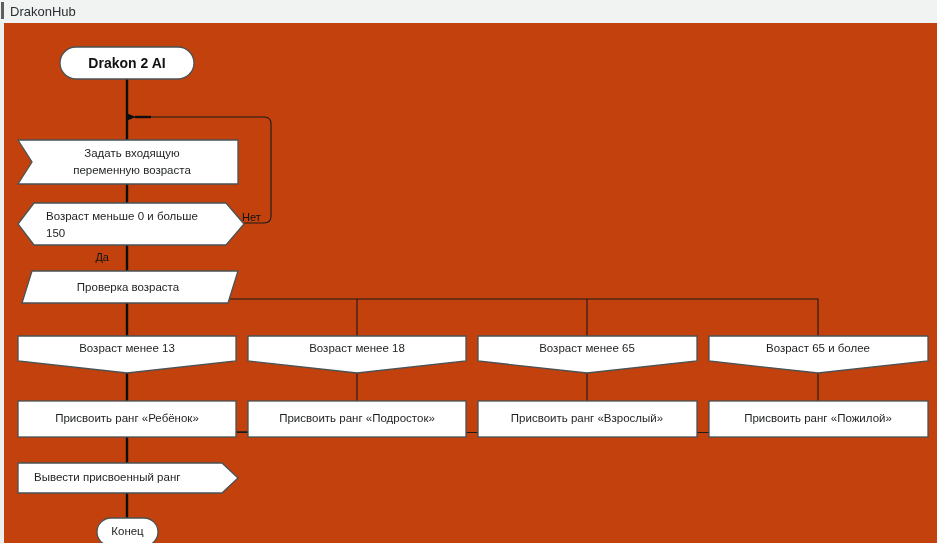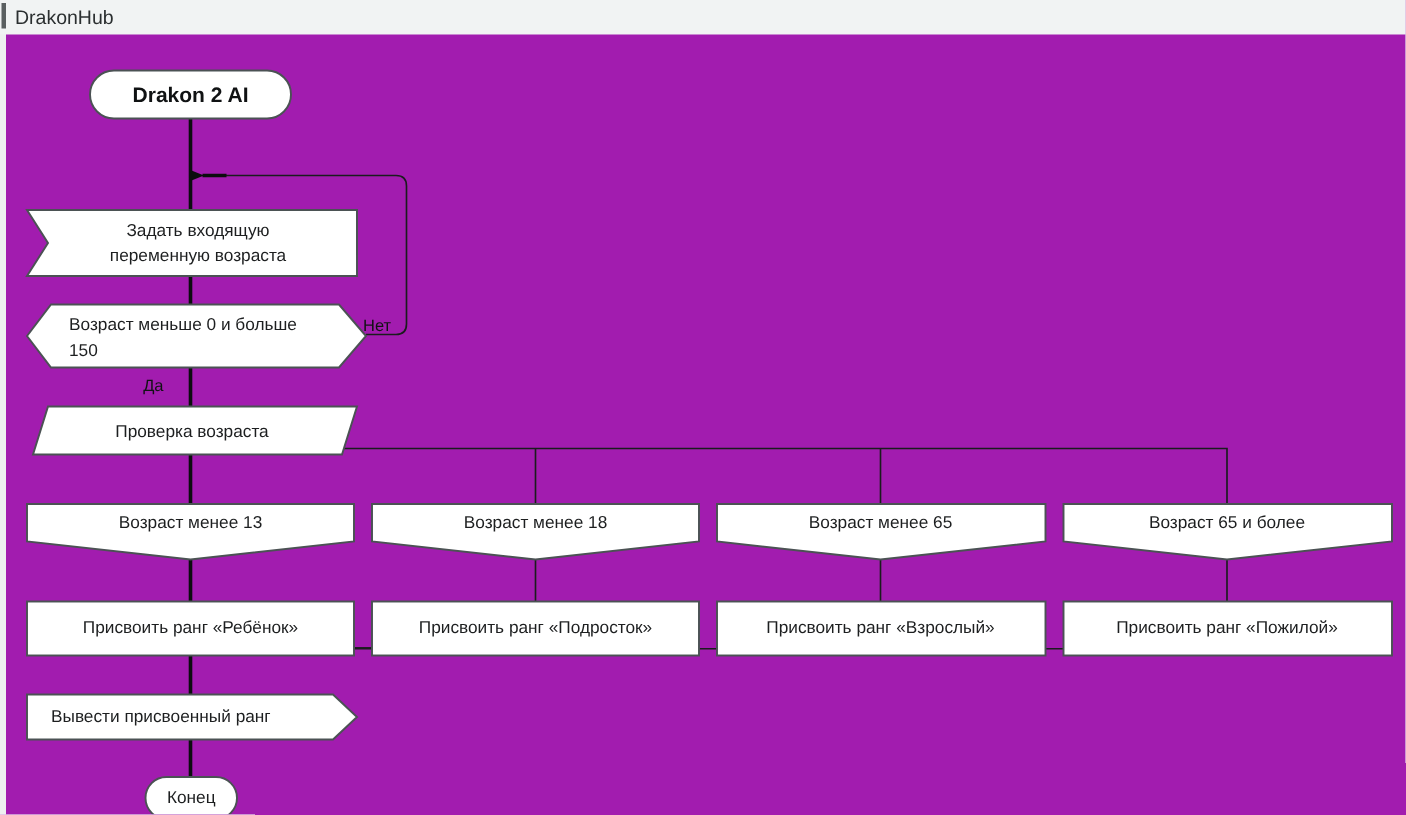--- a/index.html
+++ b/index.html
@@ -39,21 +39,21 @@
   #canvas-strip {
     position: absolute;
     left: 0; top: 23px;
     width: 4px; height: 520px;
     background: #eef0f0;
   }
   #canvas {
     position: absolute;
     left: 4px; top: 23px;
     width: 933px; height: 520px;
-    background: #a21caf;
+    background: #c2410c;
     overflow: hidden;
   }
   #svgroot {
     position: absolute;
     left: 0; top: 0;
     width: 933px; height: 520px;
     display: block;
   }
   
   .sh-text {

